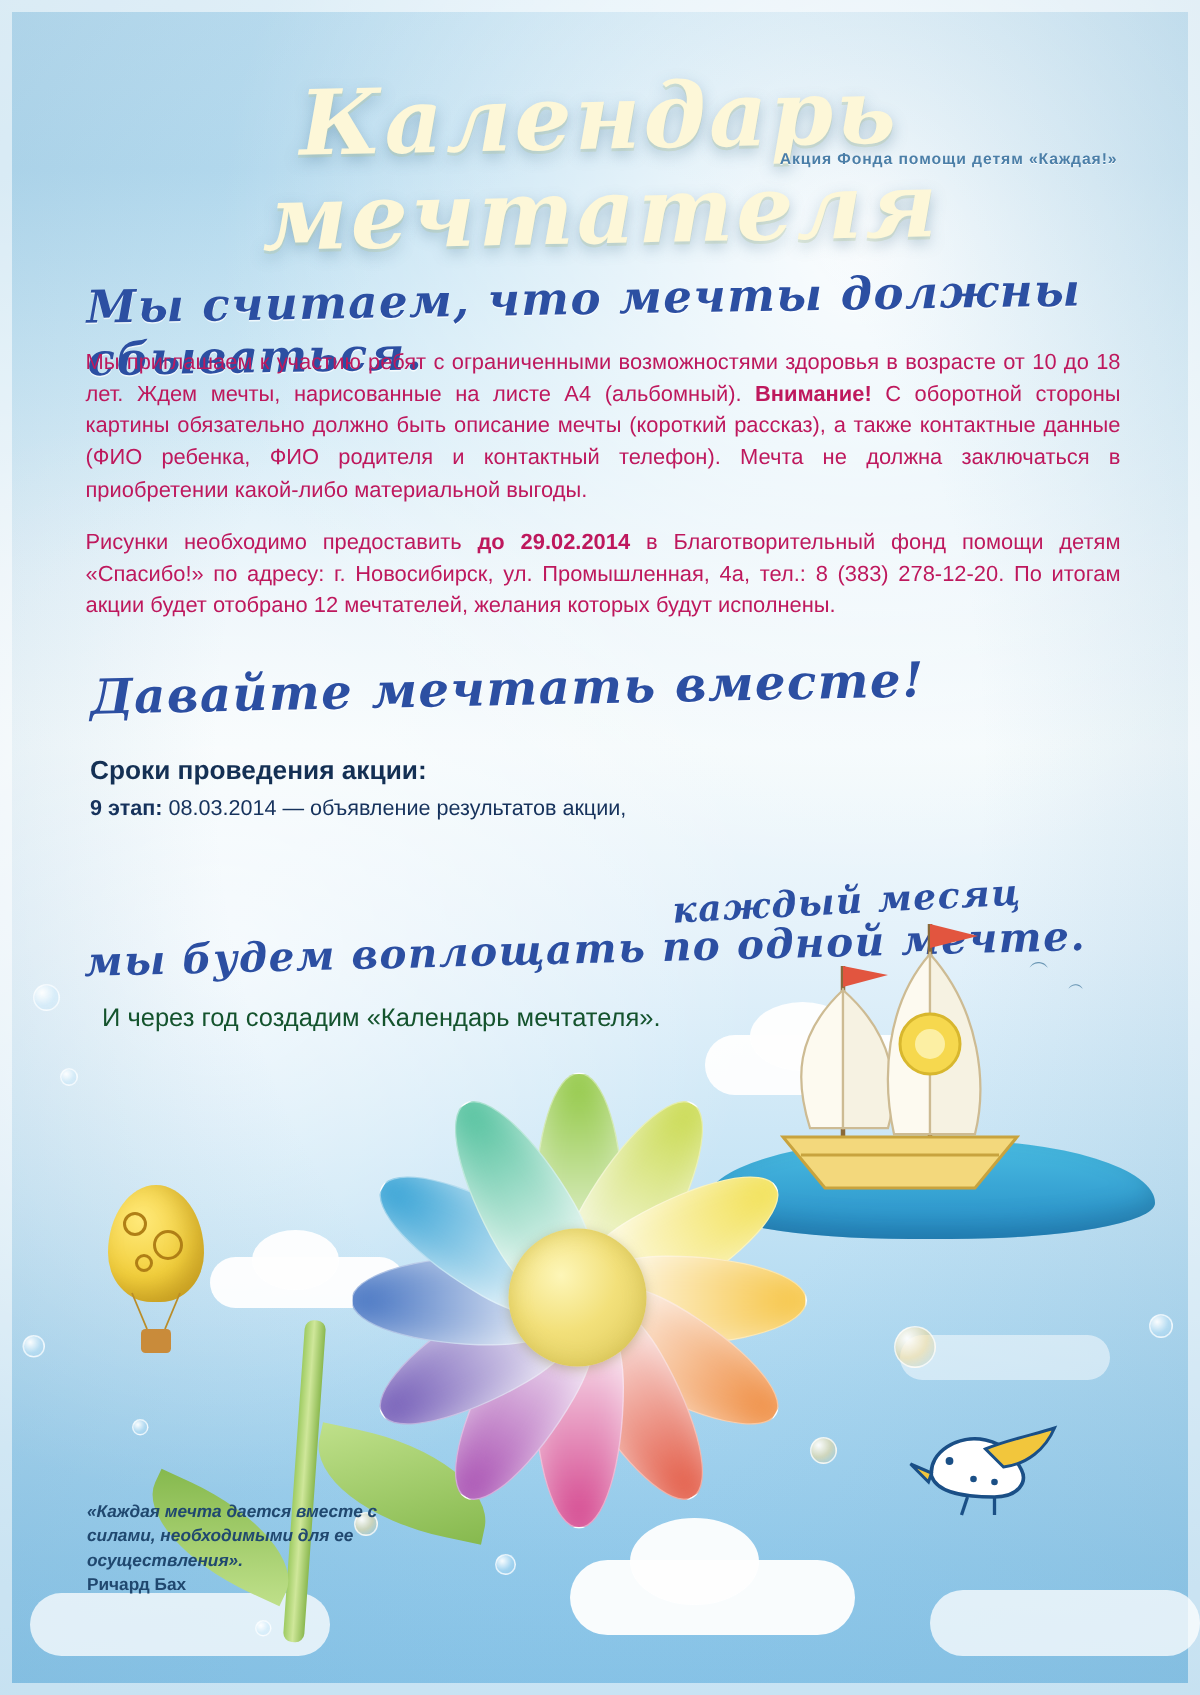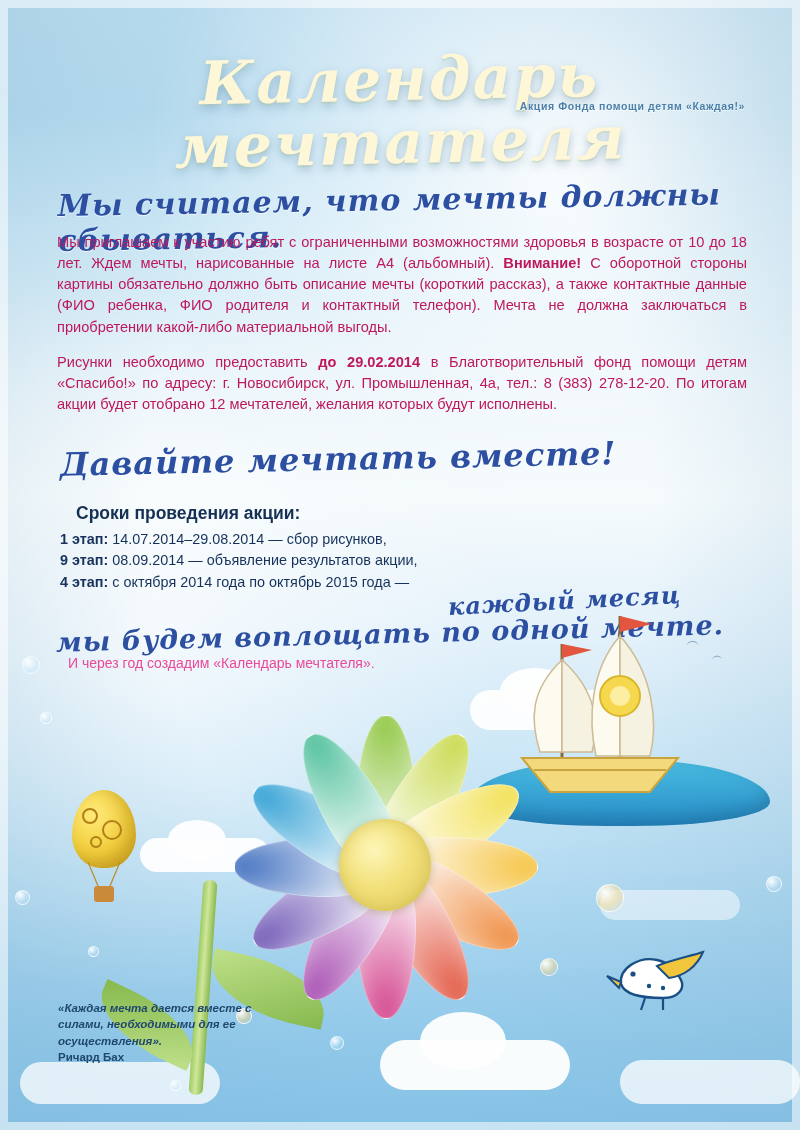--- a/index.html
+++ b/index.html
@@ -161,30 +161,29 @@
     width: 640px;
     color: #16325c;
     font-size: 14.4px;
     line-height: 1.52;
   }
   .stages-title {
     font-size: 17.5px;
     font-weight: bold;
     color: #143054;
     margin-bottom: 2px;
-    margin-left: 16px;
   }
   .stage-row { white-space: nowrap; }
   .stage-row b { font-weight: bold; }
   .closing-line {
     position: absolute;
     left: 68px;
-    top: 655px;
-    font-size: 14px;
-    color: #ec4899;
+    top: 669px;
+    font-size: 17px;
+    color: #14532d;
   }
 
   
   .quote {
     position: absolute;
     left: 58px;
     top: 1000px;
     width: 210px;
     font-size: 11.5px;
     line-height: 1.42;
@@ -352,30 +351,22 @@
 
   <div class="body-text para-1">Мы приглашаем к участию ребят с ограниченными возможностями здоровья в возрасте от 10 до 18 лет. Ждем мечты, нарисованные на листе А4 (альбомный). <b>Внимание!</b> С оборотной стороны картины обязательно должно быть описание мечты (короткий рассказ), а также контактные данные (ФИО ребенка, ФИО родителя и контактный телефон). Мечта не должна заключаться в приобретении какой-либо материальной выгоды.</div>
 
   <div class="body-text para-2">Рисунки необходимо предоставить <b>до 29.02.2014</b> в Благотворительный фонд помощи детям «Спасибо!» по адресу: г. Новосибирск, ул. Промышленная, 4а, тел.: 8 (383) 278-12-20. По итогам акции будет отобрано 12 мечтателей, желания которых будут исполнены.</div>
 
   <div class="script script-2">Давайте мечтать вместе!</div>
 
   <div class="stages">
     <div class="stages-title">Сроки проведения акции:</div>
     <div class="stage-row">
-      <b>1 этап:</b>
-      <span>14.07.2014–29.08.2014 — сбор рисунков,</span>
-    </div>
-    <div class="stage-row">
       <b>9 этап:</b>
-      <span>08.09.2014 — объявление результатов акции,</span>
-    </div>
-    <div class="stage-row">
-      <b>4 этап:</b>
-      <span>с октября 2014 года по октябрь 2015 года —</span>
+      <span>08.03.2014 — объявление результатов акции,</span>
     </div>
   </div>
 
   <div class="script script-3">каждый месяц</div>
   <div class="script script-4">мы будем воплощать по одной мечте.</div>
 
   <div class="closing-line">И через год создадим «Календарь мечтателя».</div>
 
   <div class="balloon">
     <div class="balloon-body"></div>

